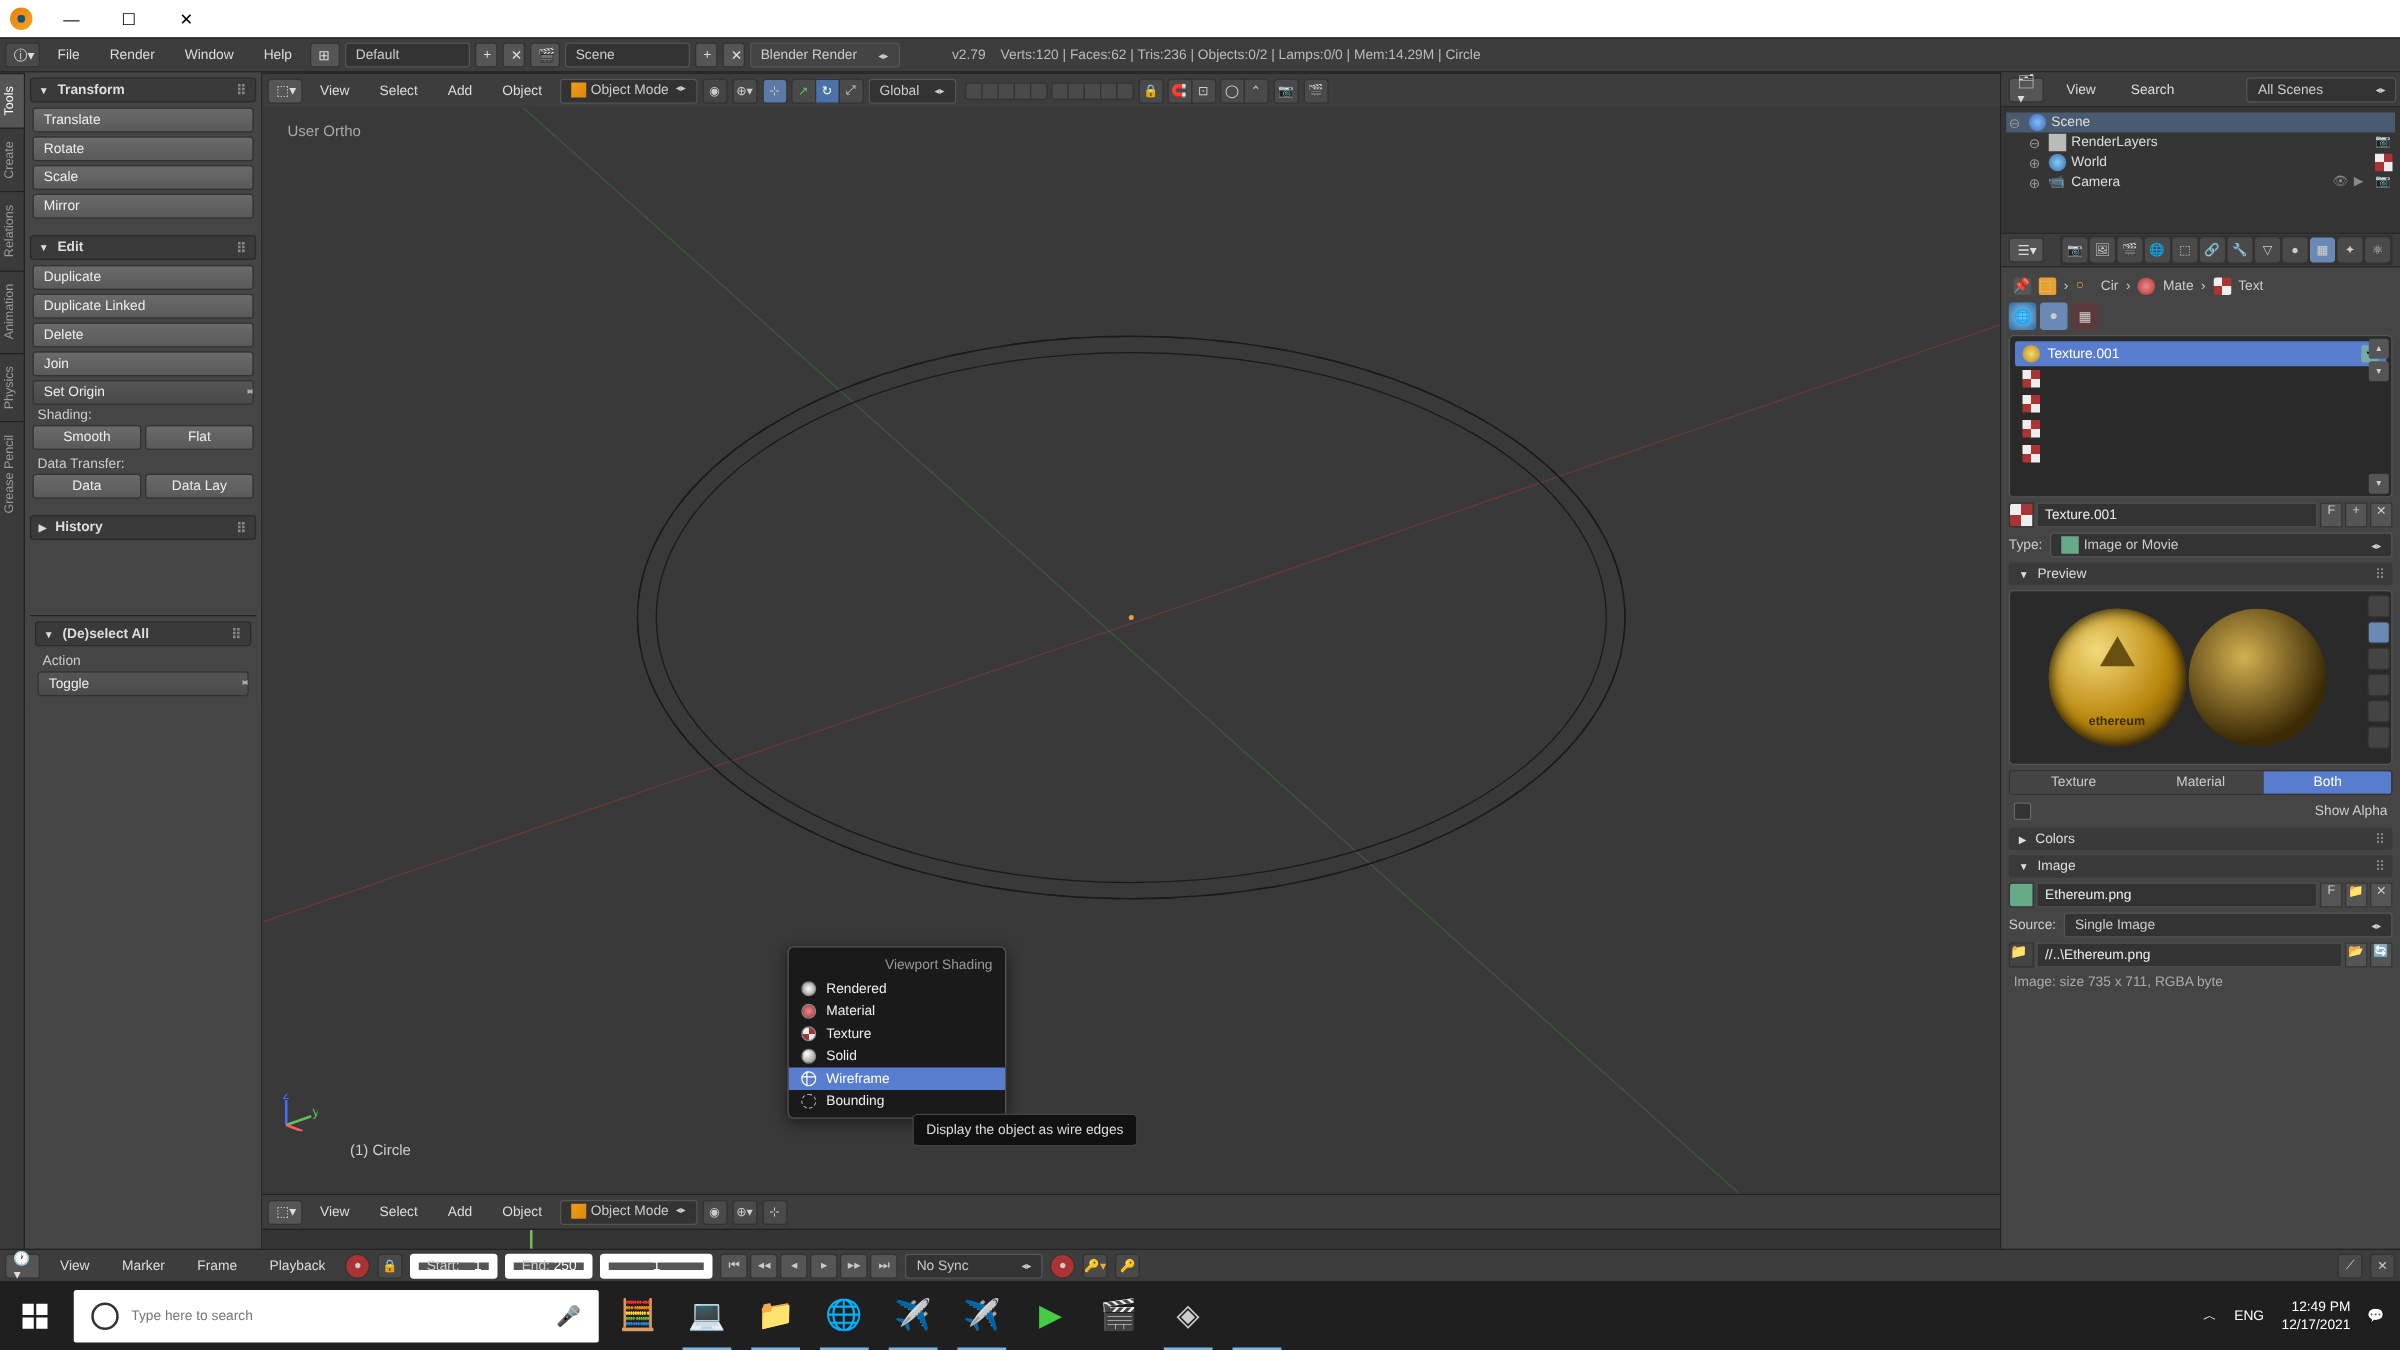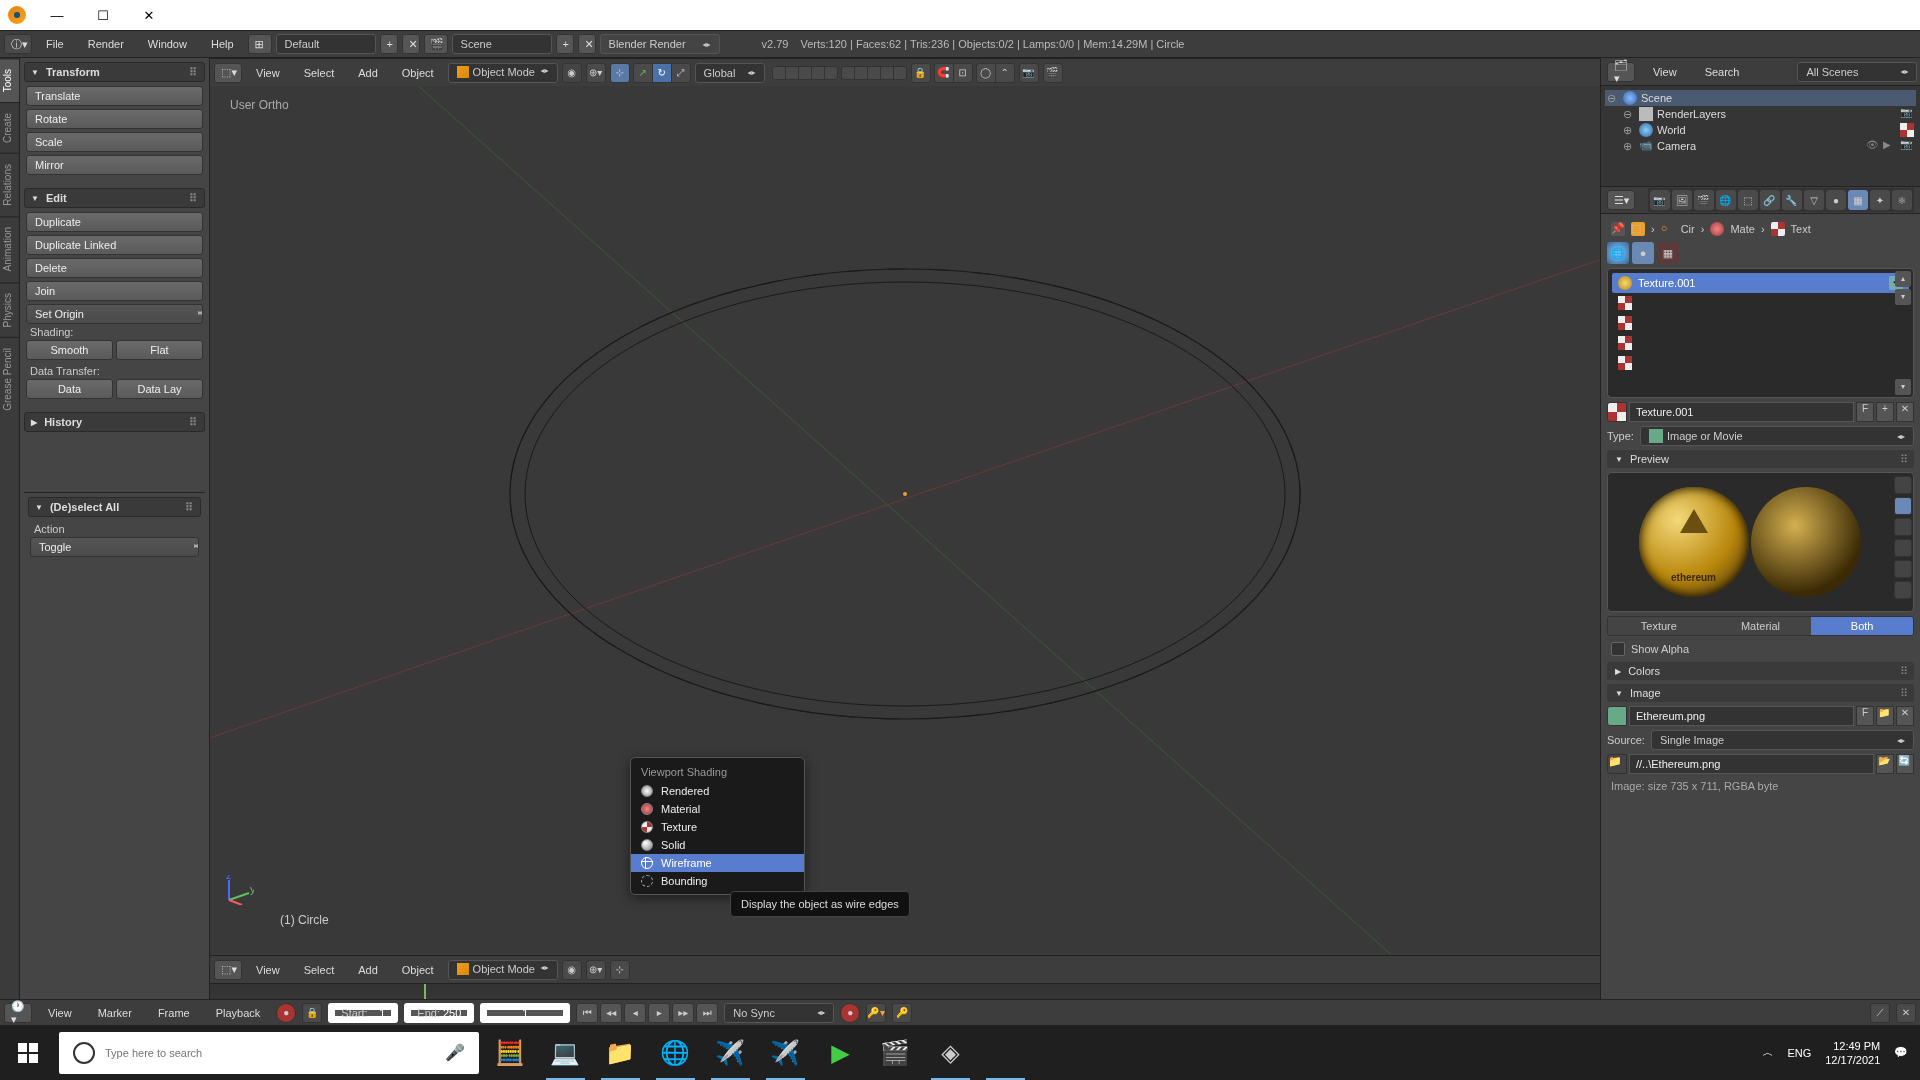--- a/index.html
+++ b/index.html
@@ -51,21 +51,21 @@
 .view-label { position: absolute; top: 12px; left: 20px; color: #aaa; font-size: 12px; }
 .axis-gizmo { position: absolute; bottom: 50px; left: 14px; width: 30px; height: 30px; }
 .object-label { position: absolute; bottom: 28px; left: 70px; color: #ccc; font-size: 12px; }
 
 
 .wire-ellipse { position: absolute; left: 50%; top: 47%; transform: translate(-50%,-50%); }
 .wire-ellipse svg { display: block; }
 
 
 .shading-popup { position: absolute; left: 420px; bottom: 60px; width: 175px; background: #1a1a1a; border: 1px solid #555; border-radius: 5px; padding: 4px 0; z-index: 100; box-shadow: 0 3px 12px rgba(0,0,0,.5); }
-.shading-popup .pop-title { color: #999; padding: 4px 10px; font-size: 11px; }
+.shading-popup .pop-title { color: #999; padding: 4px 10px; font-size: 11px; text-align: right; }
 .shading-item { display: flex; align-items: center; gap: 8px; padding: 3px 10px; color: #eee; }
 .shading-item .radio { width: 12px; height: 12px; border: 1px solid #888; border-radius: 50%; background: #333; }
 .shading-item .radio.wireframe-ico { background: none; border: 1px solid #fff; position: relative; }
 .shading-item .radio.wireframe-ico::before { content:''; position:absolute; left:3px; top:-1px; bottom:-1px; width:1px; background:#fff; }
 .shading-item .radio.wireframe-ico::after { content:''; position:absolute; top:3px; left:-1px; right:-1px; height:1px; background:#fff; }
 .shading-item.selected { background: #597dce; color: #fff; }
 .tooltip { position: absolute; left: 520px; bottom: 38px; background: #111; color: #ddd; border: 1px solid #444; border-radius: 4px; padding: 6px 10px; font-size: 11px; z-index: 101; }
 
 
 .view3d-header { height: 28px; background: #3d3d3d; border-top: 1px solid #222; display: flex; align-items: center; padding: 0 4px; gap: 4px; }
@@ -128,21 +128,21 @@
 .coin .diamond { position:absolute; left:50%; top:20%; transform:translateX(-50%); width:0; height:0; border-left:14px solid transparent; border-right:14px solid transparent; border-bottom:24px solid #6a5010; }
 .sphere-prev { width: 110px; height: 110px; border-radius: 50%; background: radial-gradient(circle at 40% 35%, #d4b050, #3a2a05 70%); position: relative; }
 .prev-side { width: 22px; display: flex; flex-direction: column; gap: 3px; padding: 3px; }
 .prev-side .psb { width: 18px; height: 18px; background: #444; border: 1px solid #333; border-radius: 3px; }
 .prev-side .psb.active { background: #6a8ab5; }
 
 .tab3 { display: flex; border: 1px solid #333; border-radius: 3px; overflow: hidden; }
 .tab3 .t { flex: 1; text-align: center; padding: 3px 0; background: #444; }
 .tab3 .t.active { background: #597dce; color: #fff; }
 
-.chk-row { display: flex; align-items: center; gap: 6px; padding: 2px 4px; }
+.chk-row { display: flex; align-items: center; gap: 6px; padding: 2px 4px; justify-content: space-between; }
 .chk-row .chk { width: 14px; height: 14px; background: #333; border: 1px solid #666; border-radius: 2px; }
 
 .img-info { color: #aaa; padding: 2px 4px; }
 
 
 .timeline-block { height: 42px; background: #393939; border-top: 1px solid #222; display: flex; flex-direction: column; }
 .ruler { flex: 1; position: relative; background: linear-gradient(#333,#3a3a3a); overflow: hidden; }
 .ruler-tick { position: absolute; bottom: 0; color: #999; font-size: 10px; transform: translateX(-50%); }
 .playhead { position: absolute; top: 0; bottom: 0; width: 2px; background: #7ab85c; }
 

